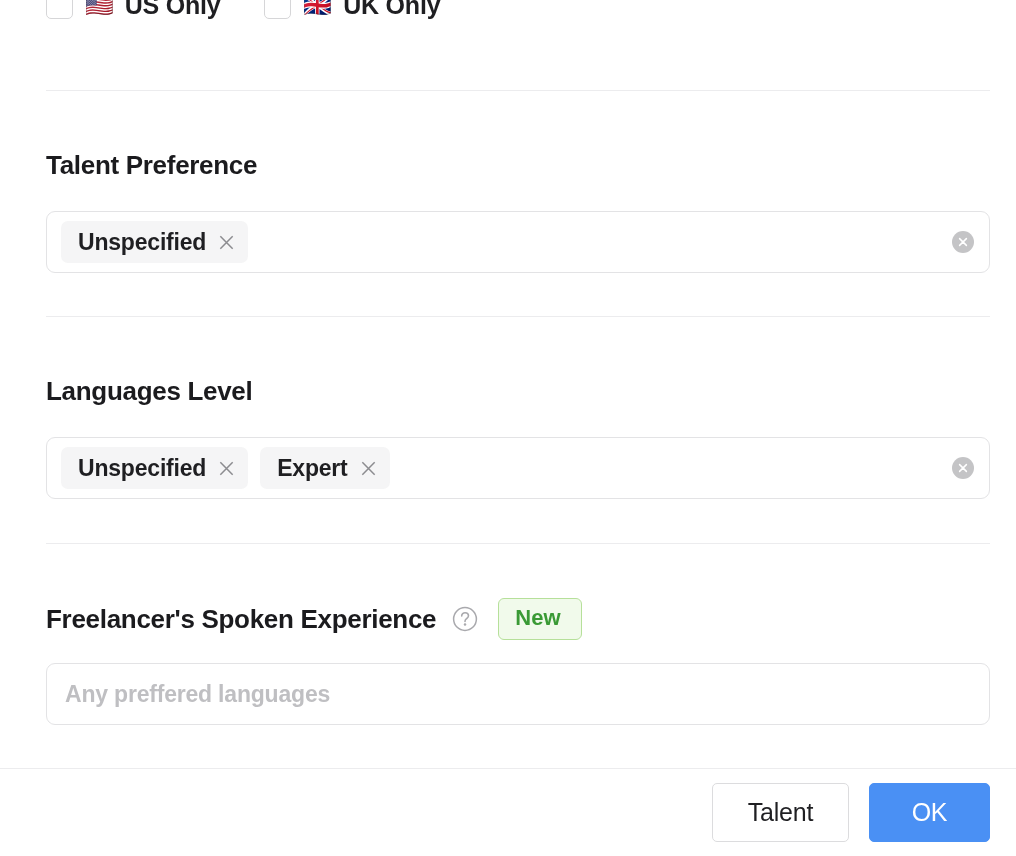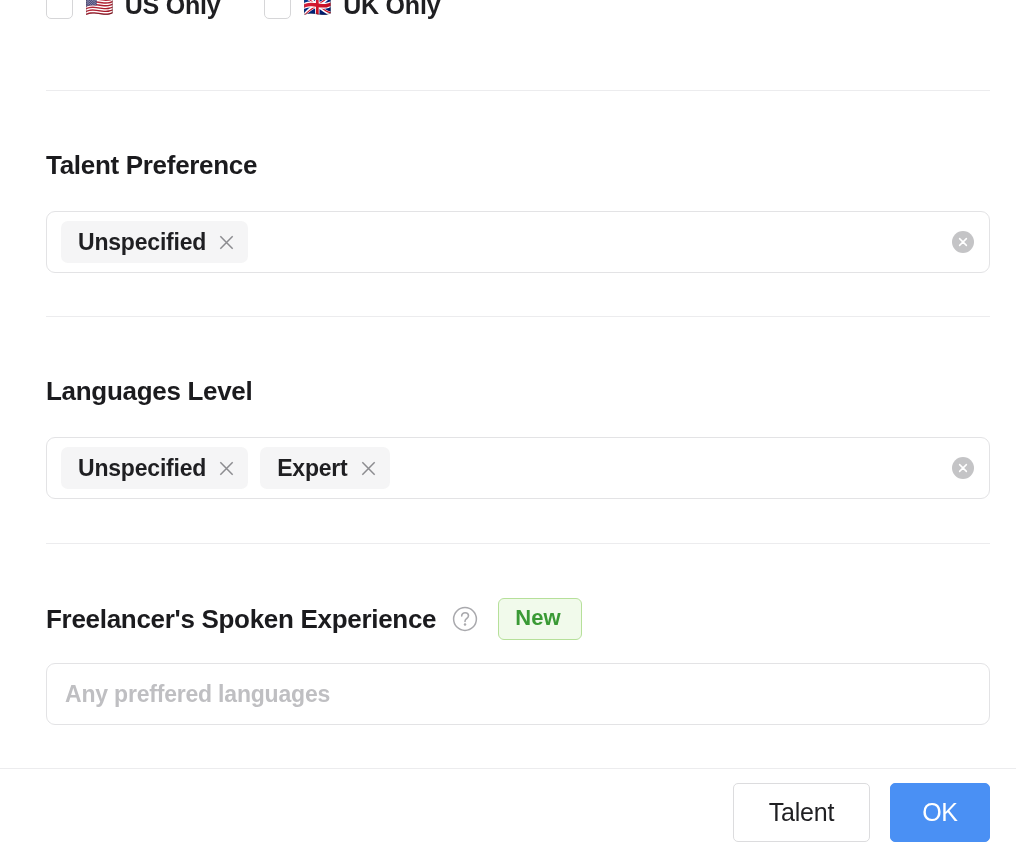--- a/index.html
+++ b/index.html
@@ -229,21 +229,21 @@
     align-items: center;
     justify-content: center;
   }
   .btn-reset {
     width: 137px;
     background: #ffffff;
     border: 1px solid #dcdcde;
     color: #1f1f22;
   }
   .btn-ok {
-    width: 100px;
+    width: 121px;
     background: #4a90f4;
     border: 1px solid #4a90f4;
     color: #ffffff;
     text-align: right;
   }
 </style>
 </head>
 <body>
 
 <div class="checkbox-row">

